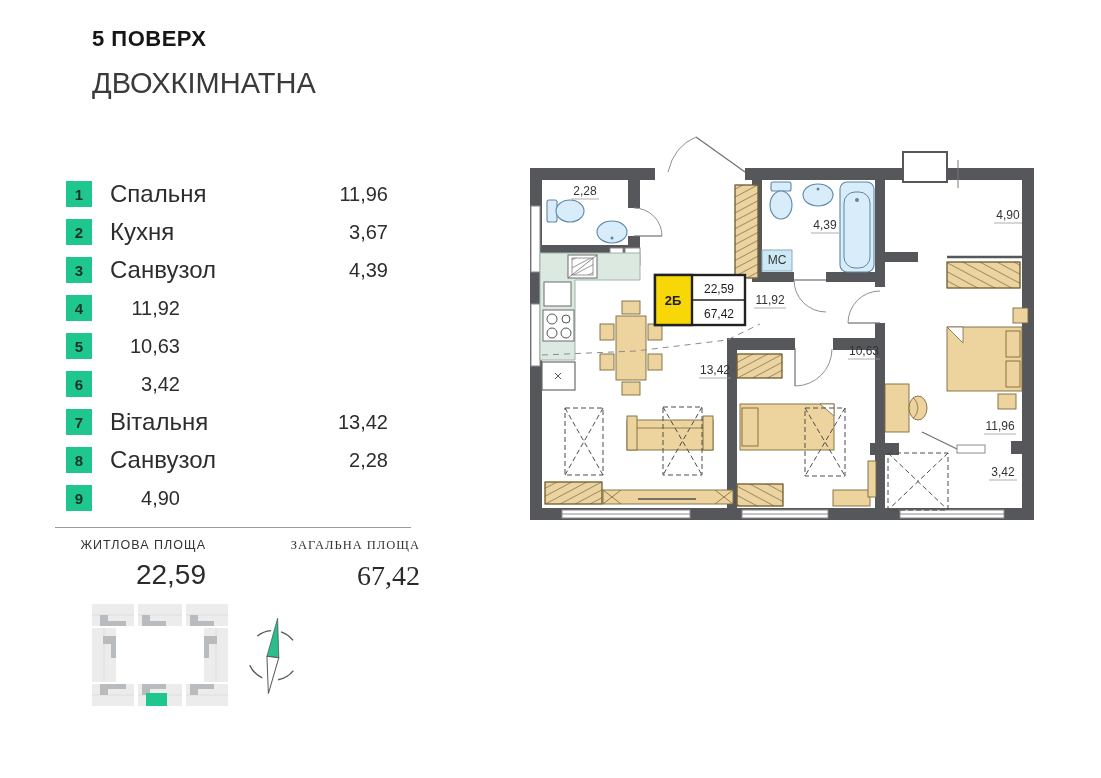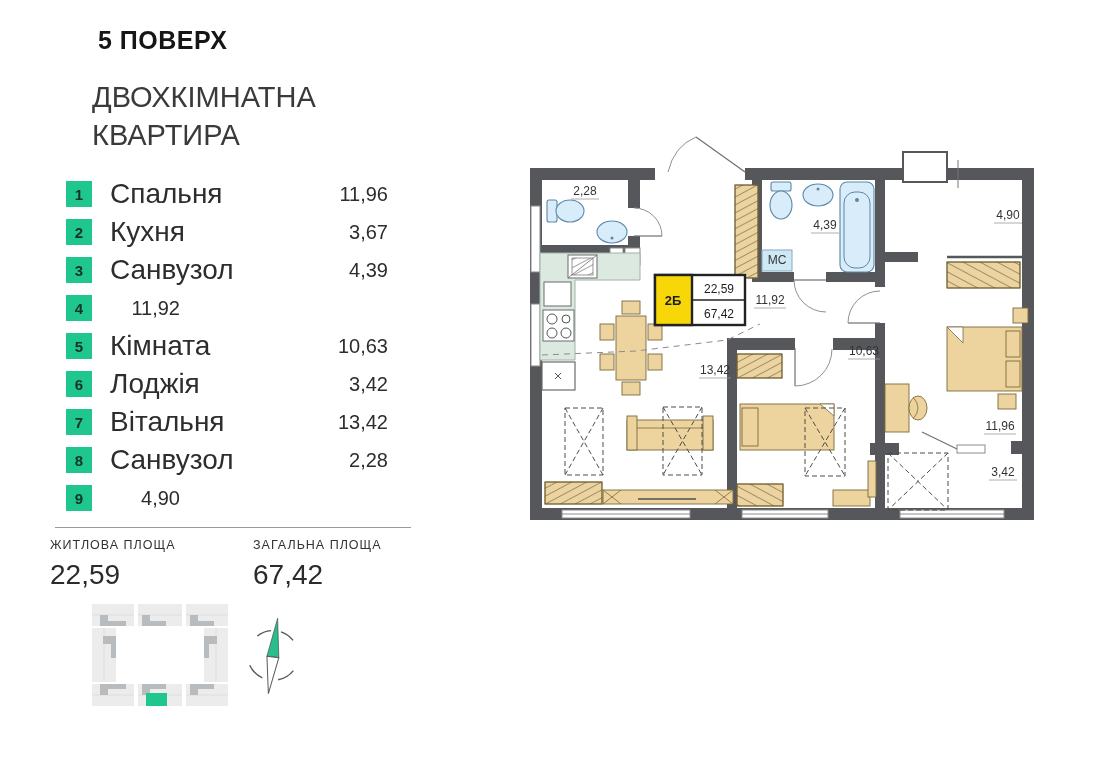--- a/index.html
+++ b/index.html
@@ -1,53 +1,52 @@
 <!DOCTYPE html>
 <html style="--accent: #1FC78F;"><head>
 <meta charset="utf-8">
 <style>
   html,body{margin:0;padding:0;background:#fff;}
   body{width:1101px;height:778px;position:relative;font-family:"Liberation Sans",sans-serif;color:#2d2d2d;overflow:hidden;}
   .abs{position:absolute;}
   
-  #floor-title{left:92px;top:26px;font-size:25px;font-weight:bold;color:#161616;letter-spacing:.5px;margin-left:6px;}
-  #apt-type{left:92px;top:78px;font-size:29px;font-weight:400;color:#3a3a3a;line-height:38px;}
+  #floor-title{left:92px;top:26px;font-size:22px;font-weight:bold;color:#161616;letter-spacing:.5px;}
+  #apt-type{left:92px;top:64px;font-size:29px;font-weight:400;color:#3a3a3a;line-height:38px;}
   
   #room-list{left:66px;top:175px;width:322px;}
   .row{display:flex;align-items:center;height:38px;}
   .num{width:26px;height:26px;background:var(--accent,#1FC78F);color:#143227;font-size:15px;font-weight:bold;display:flex;align-items:center;justify-content:center;margin-right:18px;flex:0 0 auto;}
-  .rname{font-size:28px;color:#2d2d2d;flex:1;}
+  .rname{font-size:24px;color:#2d2d2d;flex:1;}
   .rarea{font-size:20px;color:#2d2d2d;text-align:right;min-width:70px;}
   
   #divider{left:55px;top:527px;width:356px;height:1px;background:#9a9a9a;}
-  .sumblock{top:538px;width:156px;text-align:left;}
+  .sumblock{top:538px;width:156px;text-align:right;}
   .sumlabel{font-size:12.5px;letter-spacing:1px;color:#333;}
   .sumvalue{font-size:28px;color:#2b2b2b;margin-top:7px;}
   #sum-living{left:50px;}
-  #sum-total{left:253px;}
+  #sum-total{left:264px;font-family:Liberation Serif, serif;}
   
   text{font-family:"Liberation Sans",sans-serif;}
   .plab{font-size:12px;fill:#333;}
   .wall{fill:#56575B;}
   .win{fill:#fff;stroke:#8a8b8e;stroke-width:1;}
   .furn{fill:#EDD49E;stroke:#7a6a3a;stroke-width:.9;}
   .blue{fill:#D9ECF9;stroke:#5b87a8;stroke-width:1.1;}
   .mint{fill:#DCE9E0;stroke:#9fb3a6;stroke-width:1;}
   .dashbox{fill:none;stroke:#4d4d4d;stroke-width:1;stroke-dasharray:5 3;}
   .arc{fill:none;stroke:#8f9092;stroke-width:1;}
   .leaf{stroke:#6f7072;stroke-width:1.2;}
 </style>
 </head>
 <body>
 
 <div class="abs" id="floor-title">5 ПОВЕРХ</div>
 
 <div class="abs" id="apt-type">
   <div>ДВОХКІМНАТНА</div>
-  <div>КВАРТИРА</div>
 </div>
 
 <div class="abs" id="room-list">
   <div class="row">
       <span class="num">1</span>
       <span class="rname">Спальня</span>
       <span class="rarea">11,96</span>
     </div>
   <div class="row">
       <span class="num">2</span>
@@ -58,26 +57,24 @@
       <span class="num">3</span>
       <span class="rname">Санвузол</span>
       <span class="rarea">4,39</span>
     </div>
   <div class="row">
       <span class="num">4</span>
       <span class="rarea">11,92</span>
     </div>
   <div class="row">
       <span class="num">5</span>
-      <span class="rname">Кімната</span>
       <span class="rarea">10,63</span>
     </div>
   <div class="row">
       <span class="num">6</span>
-      <span class="rname">Лоджія</span>
       <span class="rarea">3,42</span>
     </div>
   <div class="row">
       <span class="num">7</span>
       <span class="rname">Вітальня</span>
       <span class="rarea">13,42</span>
     </div>
   <div class="row">
       <span class="num">8</span>
       <span class="rname">Санвузол</span>

